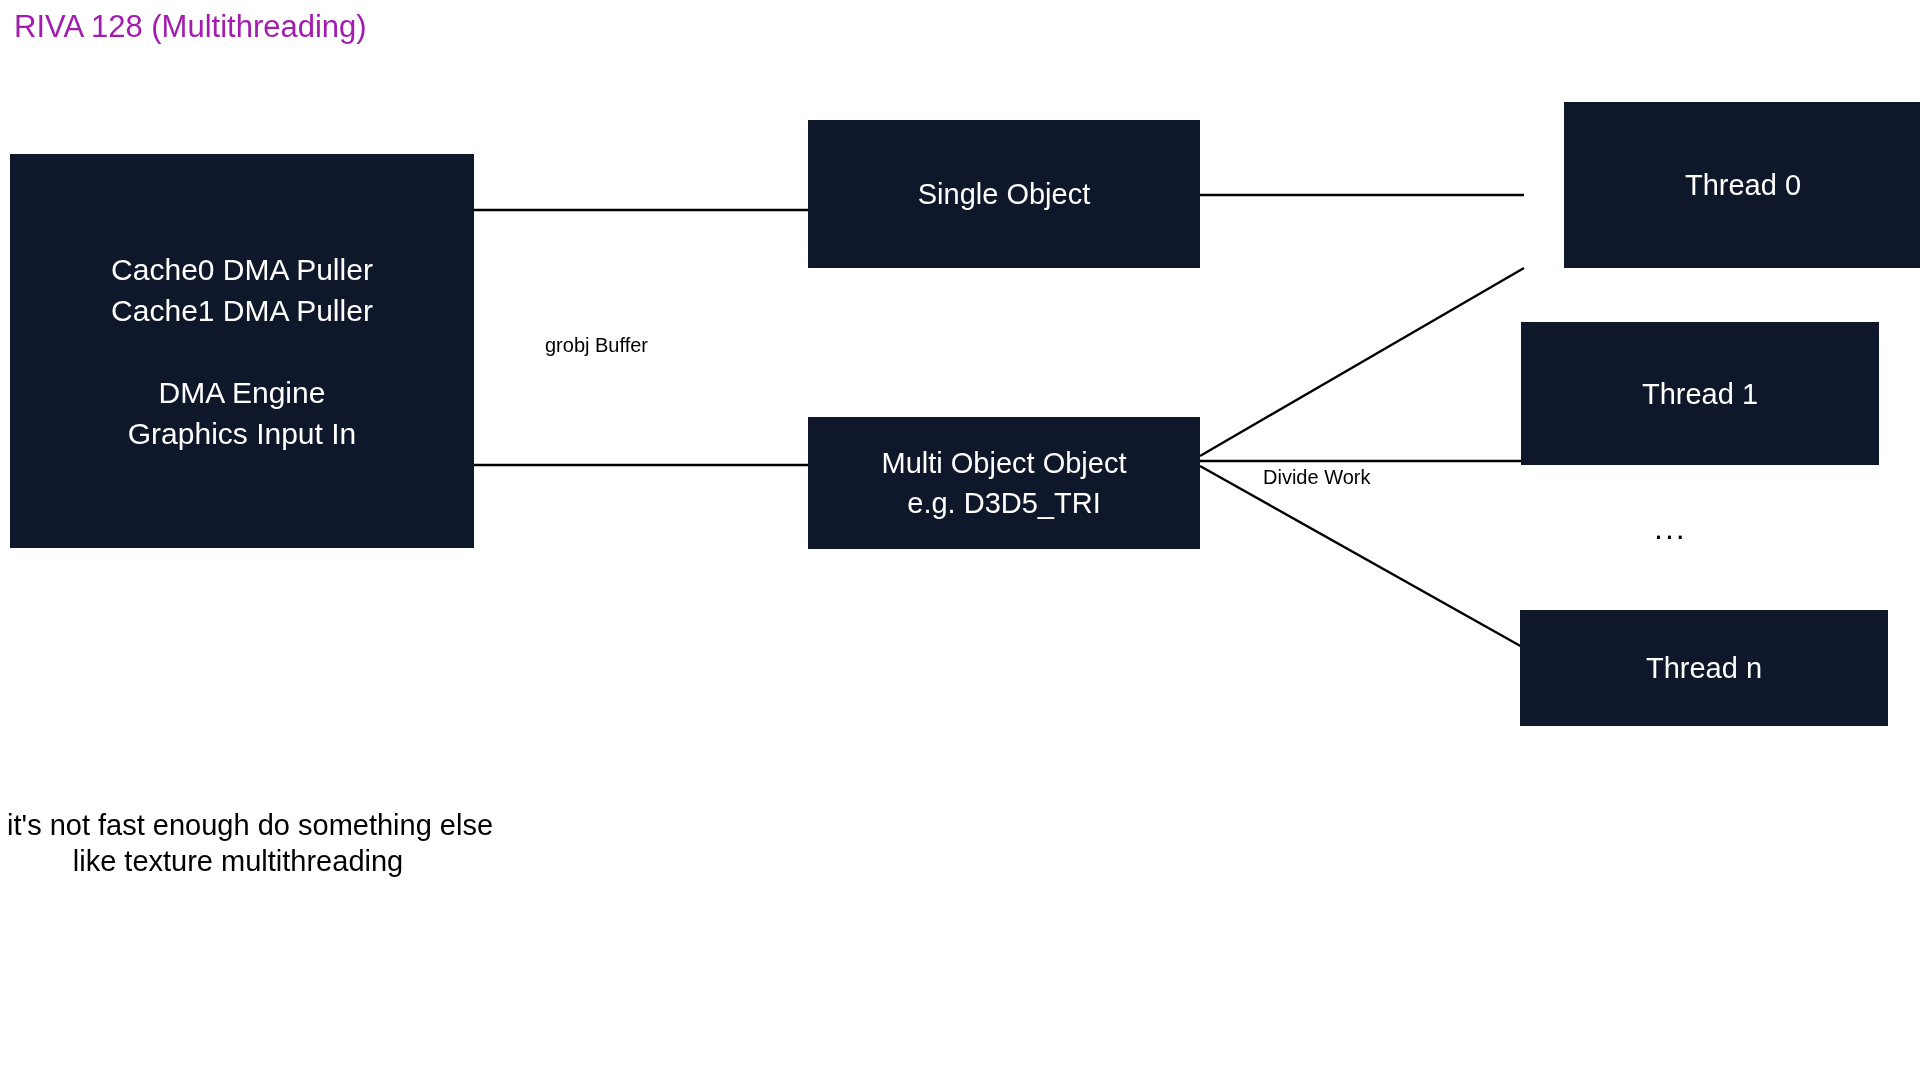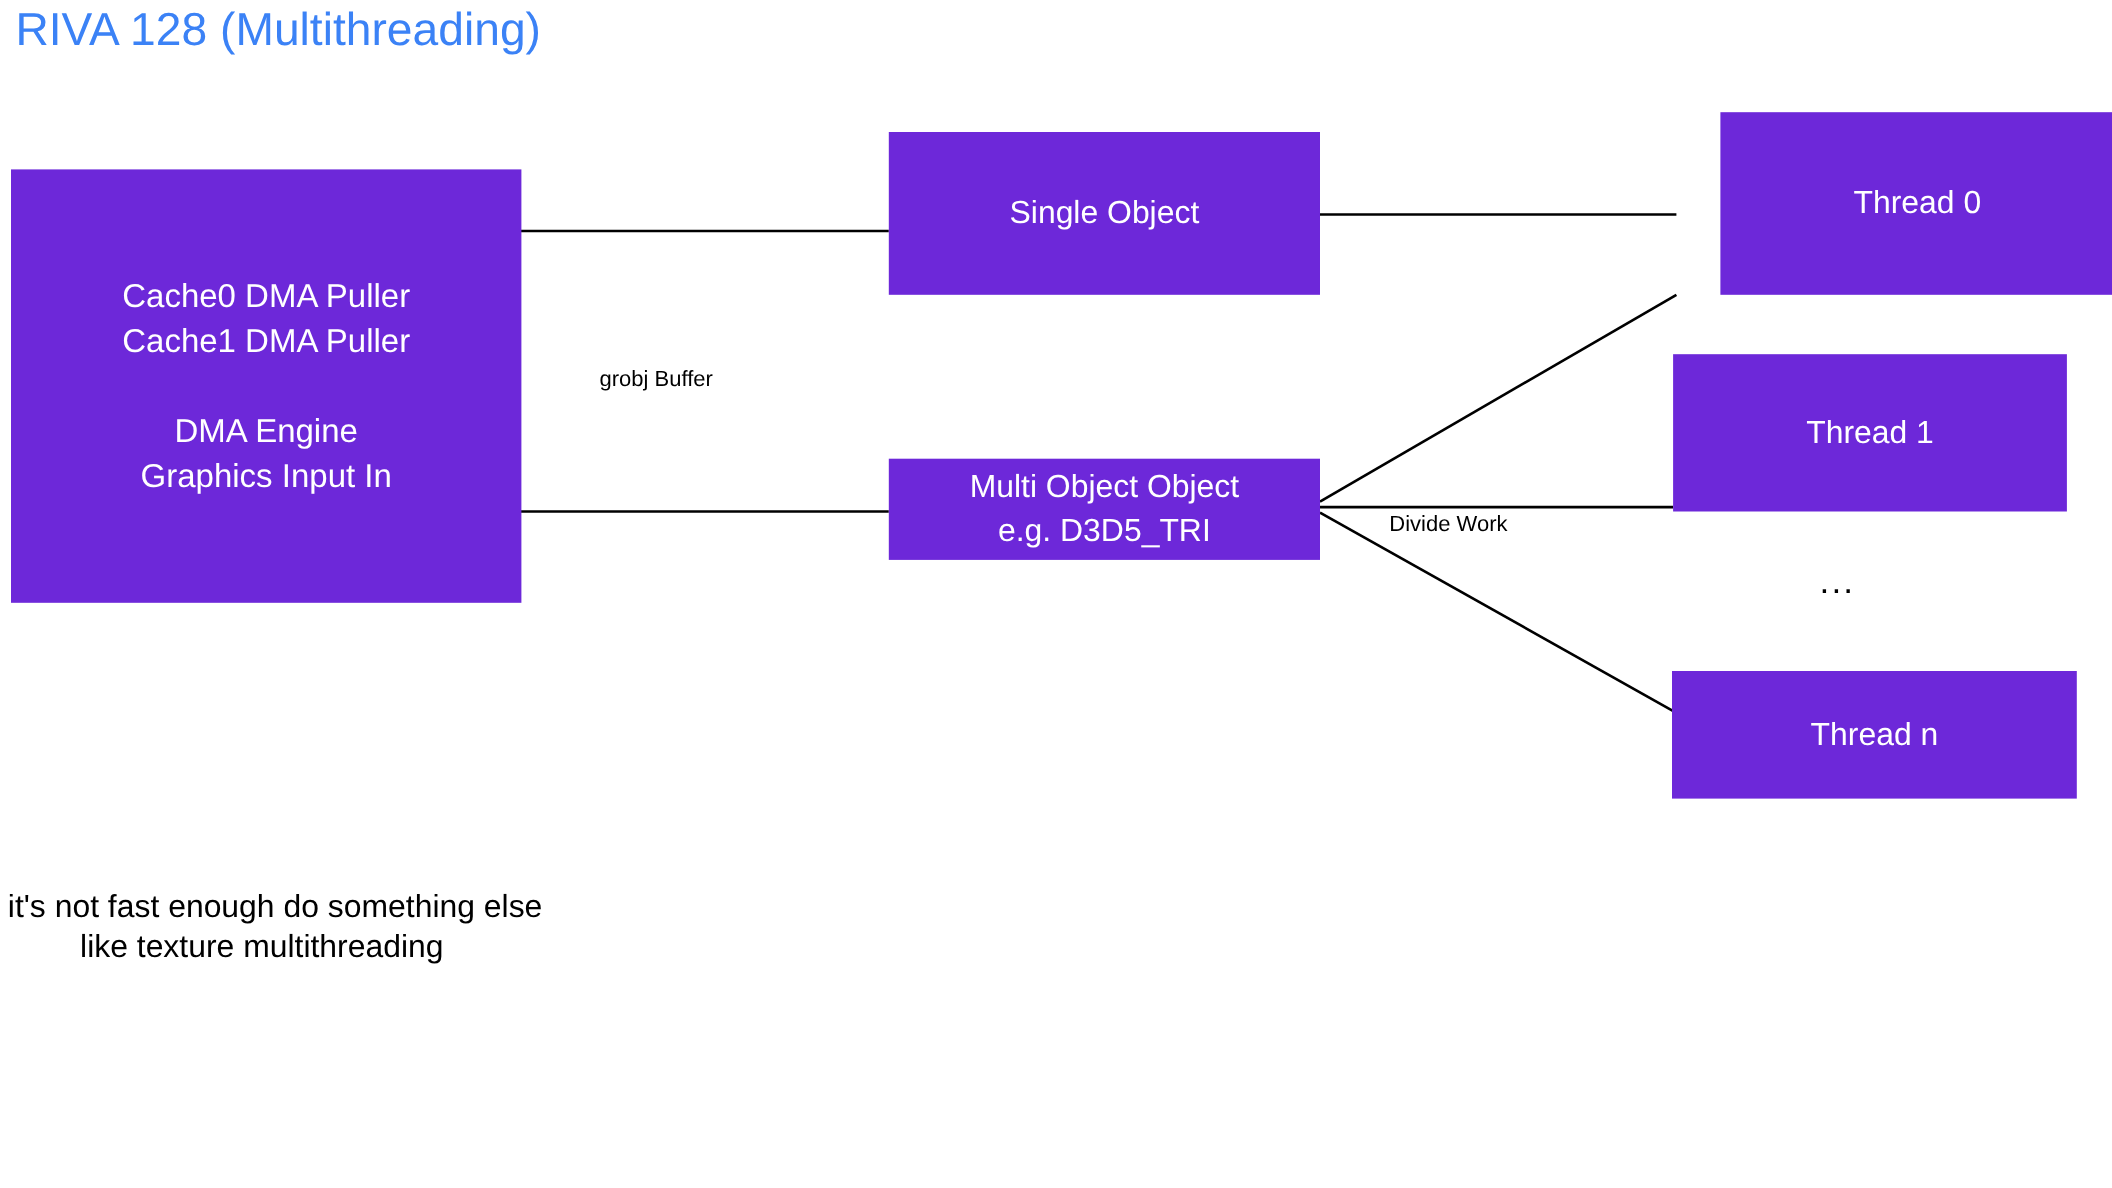--- a/index.html
+++ b/index.html
@@ -17,28 +17,28 @@
   #canvas {
     position: relative;
     width: 1920px;
     height: 1080px;
     background: #ffffff;
   }
   .slide-title {
     position: absolute;
     left: 14px;
     top: 8px;
-    font-size: 42px;
+    font-size: 31px;
     line-height: 38px;
-    color: #3b82f6;
+    color: #a21caf;
     white-space: pre;
   }
   .node-box {
     position: absolute;
-    background: #6d28d9;
+    background: #0f172a;
     color: #ffffff;
     display: flex;
     align-items: center;
     justify-content: center;
     text-align: center;
     font-size: 29px;
     line-height: 40px;
     box-sizing: border-box;
     white-space: pre-line;
   }
@@ -60,21 +60,21 @@
   #box-single-object {
     left: 808px;
     top: 120px;
     width: 392px;
     height: 148px;
   }
   #box-multi-object {
     left: 808px;
     top: 417px;
     width: 392px;
-    height: 92px;
+    height: 132px;
   }
   #box-thread-0 {
     left: 1564px;
     top: 102px;
     width: 358px;
     height: 166px;
   }
   #box-thread-1 {
     left: 1521px;
     top: 322px;

